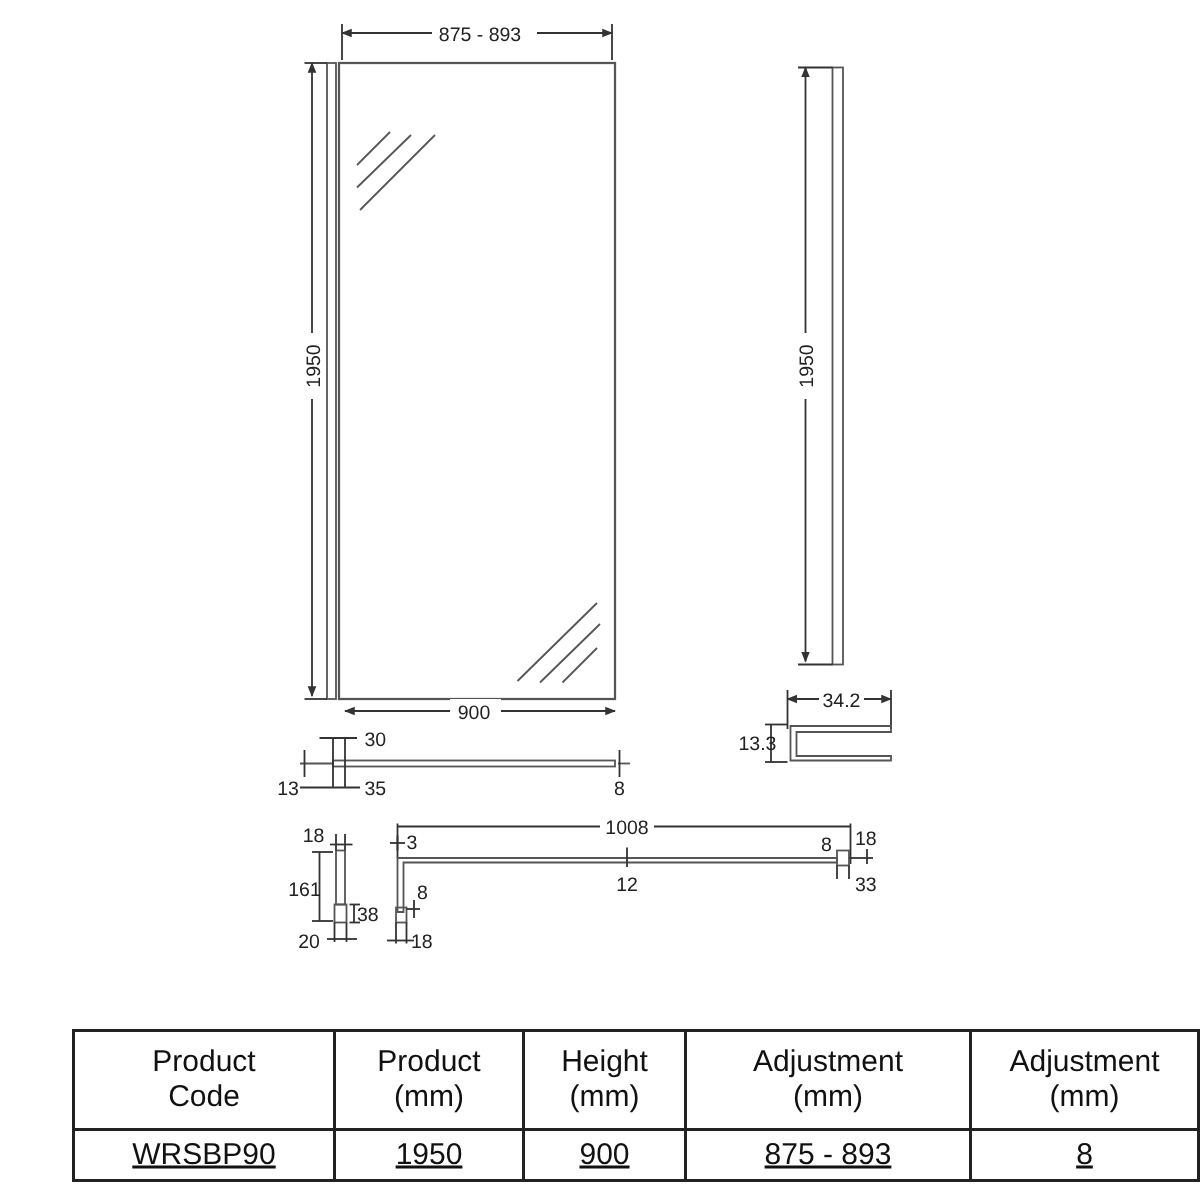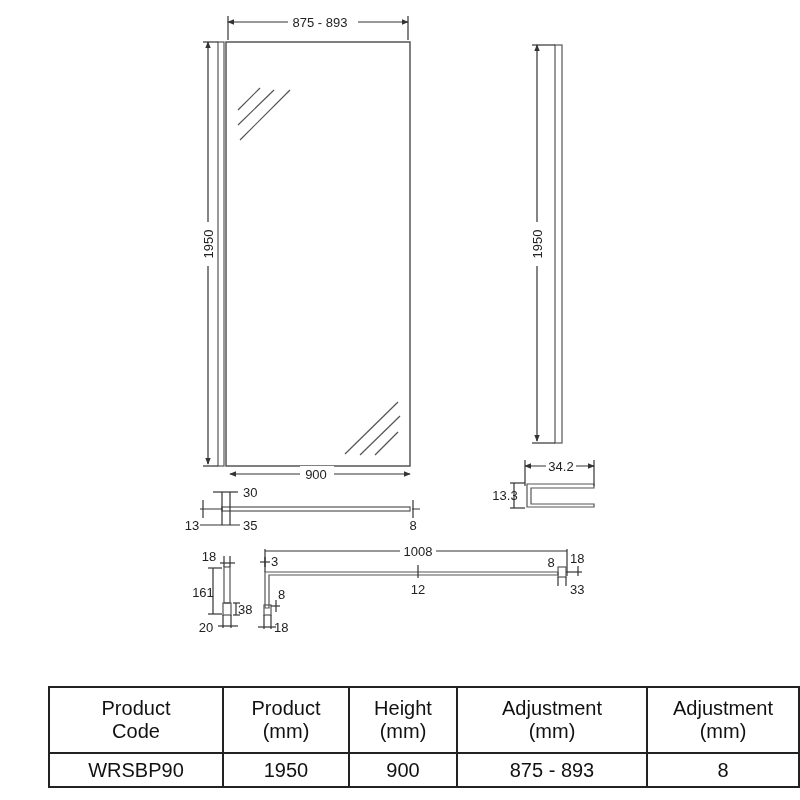--- a/index.html
+++ b/index.html
@@ -3,21 +3,21 @@
   <meta charset="utf-8">
   <style>
     html, body { margin: 0; padding: 0; background: #ffffff; }
     body { width: 800px; height: 800px; position: relative; overflow: hidden; font-family: "Liberation Sans", sans-serif; color: #111; }
     .drawing { position: absolute; left: 0; top: 0; width: 800px; height: 640px; }
     .drawing svg { width: 800px; height: 640px; display: block; }
     .dim-text { font-family: "Liberation Sans", sans-serif; font-size: 13px; fill: #222; }
     .spec-table { position: absolute; left: 24px; top: 686px; width: 750px; border-collapse: collapse; table-layout: fixed; margin-left: 24px; }
     .spec-table th, .spec-table td { border: 2px solid #222; text-align: center; font-weight: normal; font-size: 20px; line-height: 23px; color: #111; }
     .spec-table th { height: 64px; padding: 0; }
-    .spec-table td { height: 32px; padding: 0; }
+    .spec-table td { height: 32px; padding: 0; text-decoration: underline; }
     .spec-table th span { display: block; }
   </style>
 </head>
 <body>
 
 <div class="drawing">
   <svg viewBox="0 0 800 640" xmlns="http://www.w3.org/2000/svg">
     <defs>
       <marker id="arr" viewBox="0 0 10 10" refX="9" refY="5" markerWidth="6" markerHeight="6" orient="auto-start-reverse">
         <path d="M0,1 L10,5 L0,9 z" fill="#333"></path>

